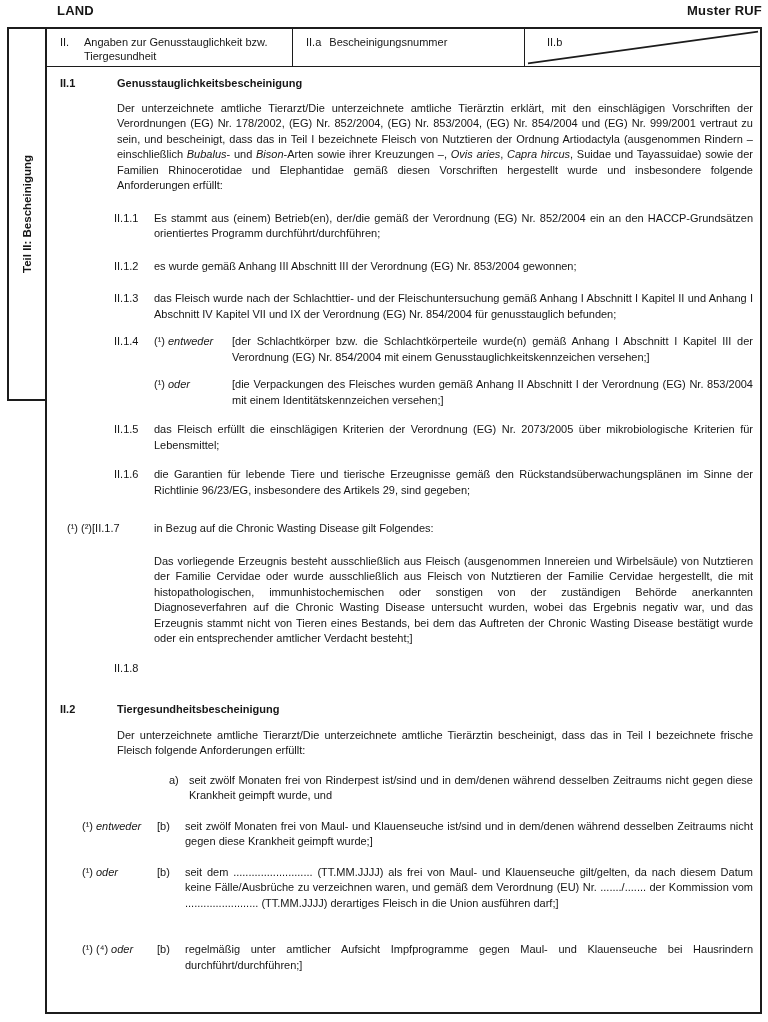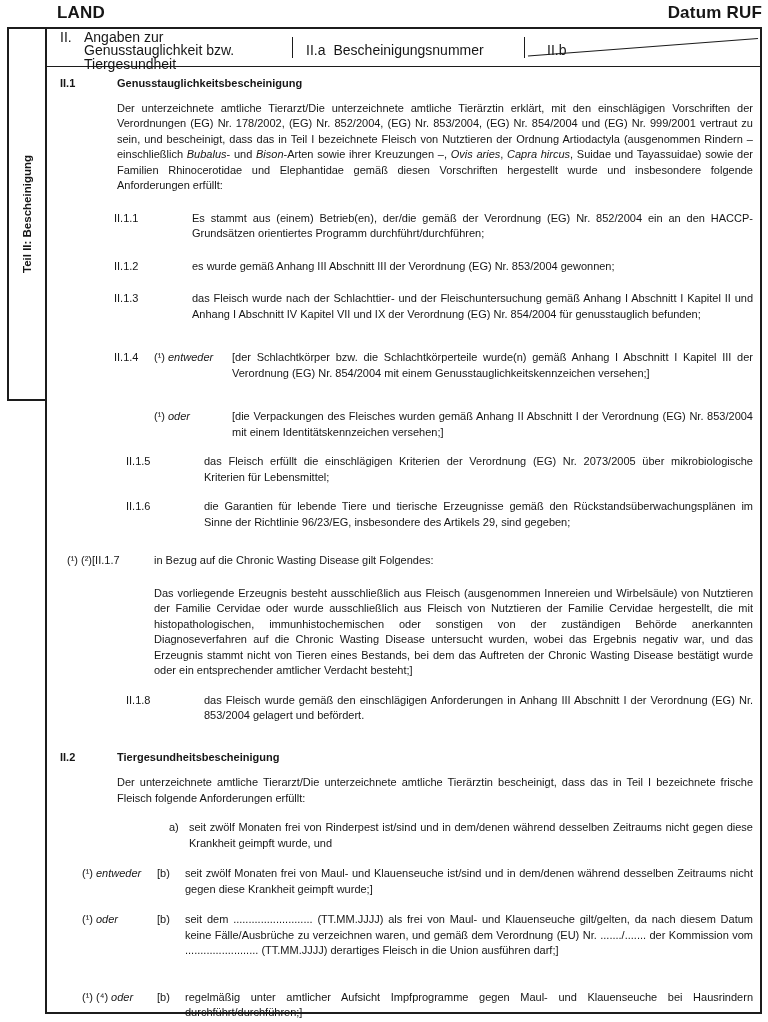--- a/index.html
+++ b/index.html
@@ -8,65 +8,65 @@
     font-family:"Liberation Sans", sans-serif;
     color:#161616;
     -webkit-font-smoothing:antialiased;
   }
   .page { position:relative; width:768px; height:1022px; overflow:hidden; background:#ffffff; }
 
   
   .topbar {
     position:absolute; top:3px; left:57px; width:705px;
     display:flex; justify-content:space-between;
-    font-size:17px; font-weight:700; letter-spacing:.2px;
+    font-size:13px; font-weight:700; letter-spacing:.2px;
   }
 
   
   .sidebox {
     position:absolute; left:7px; top:27px; width:38px; height:374px;
     border:2px solid #1c1c1c; border-right:none; box-sizing:border-box;
   }
   .side-text {
     position:absolute; left:50%; top:50%;
     transform:translate(-50%,-50%) rotate(-90deg);
     white-space:nowrap; font-size:11.5px; font-weight:700;
   }
 
   
   .mainbox {
     position:absolute; left:45px; top:27px; width:717px; height:987px;
     border:2px solid #1c1c1c; box-sizing:border-box; background:#ffffff;
   }
 
   
-  .headrow { display:flex; border-bottom:1.5px solid #1c1c1c; height:38px; box-sizing:border-box; font-size:14px; line-height:13.5px;align-items:center; }
+  .headrow { display:flex; border-bottom:1.5px solid #1c1c1c; height:38px; box-sizing:border-box; font-size:11px; line-height:13.5px; }
   .hc1 { width:245px; box-sizing:border-box; display:flex; padding-top:7px; }
   .hc1 .hnum { width:24px; margin-left:13px; flex:none; }
   .hc1 .htitle { flex:1; padding-right:14px; }
   .hc2 { width:232px; box-sizing:border-box; border-left:1.5px solid #1c1c1c; padding:7px 0 0 13px; }
   .hc2 .anum { margin-right:8px; }
   .hc3 { flex:1; box-sizing:border-box; border-left:1.5px solid #1c1c1c; position:relative; padding:7px 0 0 22px; }
   .hc3 svg { position:absolute; left:0; top:0; width:100%; height:100%; }
 
   
   .docbody { padding:0 7px 0 0; font-size:11px; line-height:15.5px; }
 
   .sec { display:flex; margin-top:9px; font-weight:700; }
   .sec .n { width:57px; padding-left:13px; flex:none; box-sizing:content-box; }
   .sec2 { margin-top:26px; }
 
   .psec { margin:9px 0 0 70px; text-align:justify; }
   .p2intro { margin:10px 0 0 70px; text-align:justify; }
 
-  .item { display:flex; margin-top:17px;gap:38px; }
+  .item { display:flex; margin-top:17px; }
   .item .n { width:40px; margin-left:67px; flex:none; }
   .item .t { flex:1; text-align:justify; }
 
-  .alt4 { display:flex; margin-top:28px; }
+  .alt4 { display:flex; margin-top:12px; }
   .alt4 .n { width:40px; margin-left:67px; flex:none; }
   .alt4 .lbl { width:78px; flex:none; }
   .alt4 .t { flex:1; text-align:justify; }
 
   .m7row { display:flex; margin-top:23px; }
   .m7row .mlbl { width:87px; margin-left:20px; flex:none; }
   .m7row .t { flex:1; }
   .p7 { margin:17px 0 0 107px; text-align:justify; }
 
   .suba { display:flex; margin-top:14px; margin-left:122px; }
@@ -74,30 +74,30 @@
   .suba .t { flex:1; text-align:justify; }
 
   .altb { display:flex; margin-top:15px; }
   .altb .blbl { width:75px; margin-left:35px; flex:none; }
   .altb .bm { width:28px; flex:none; }
   .altb .bt { flex:1; text-align:justify; }
 
   .lblsup { margin-right:3px; }
   i { font-style:italic; }
   .mt13 { margin-top:31px; }
-  .mt14 { margin-top:14px;padding-left:12px; }
+  .mt14 { margin-top:14px; }
 </style>
 </head>
 <body>
 
 <div class="page">
 
   <div class="topbar">
     <span>LAND</span>
-    <span>Datum RUF</span>
+    <span>Muster RUF</span>
   </div>
 
   <div class="sidebox">
     <span class="side-text">Teil II: Bescheinigung</span>
   </div>
 
   <div class="mainbox">
 
     <div class="headrow">
       <div class="hc1">
@@ -163,21 +163,20 @@
 
       <div class="m7row">
         <span class="mlbl">(¹) (²)[II.1.7</span>
         <span class="t">in Bezug auf die Chronic Wasting Disease gilt Folgendes:</span>
       </div>
 
       <p class="p7">Das vorliegende Erzeugnis besteht ausschließlich aus Fleisch (ausgenommen Innereien und Wirbelsäule) von Nutztieren der Familie Cervidae oder wurde ausschließlich aus Fleisch von Nutztieren der Familie Cervidae hergestellt, die mit histopathologischen, immunhistochemischen oder sonstigen von der zuständigen Behörde anerkannten Diagnoseverfahren auf die Chronic Wasting Disease untersucht wurden, wobei das Ergebnis negativ war, und das Erzeugnis stammt nicht von Tieren eines Bestands, bei dem das Auftreten der Chronic Wasting Disease bestätigt wurde oder ein entsprechender amtlicher Verdacht besteht;]</p>
 
       <div class="item mt14">
         <span class="n">II.1.8</span>
-        <span class="t">das Fleisch wurde gemäß den einschlägigen Anforderungen in Anhang III Abschnitt I der Verordnung (EG) Nr. 853/2004 gelagert und befördert.</span>
       </div>
 
       <div class="sec sec2">
         <span class="n">II.2</span>
         <span>Tiergesundheitsbescheinigung</span>
       </div>
 
       <p class="p2intro">Der unterzeichnete amtliche Tierarzt/Die unterzeichnete amtliche Tierärztin bescheinigt, dass das in Teil I bezeichnete frische Fleisch folgende Anforderungen erfüllt:</p>
 
 

